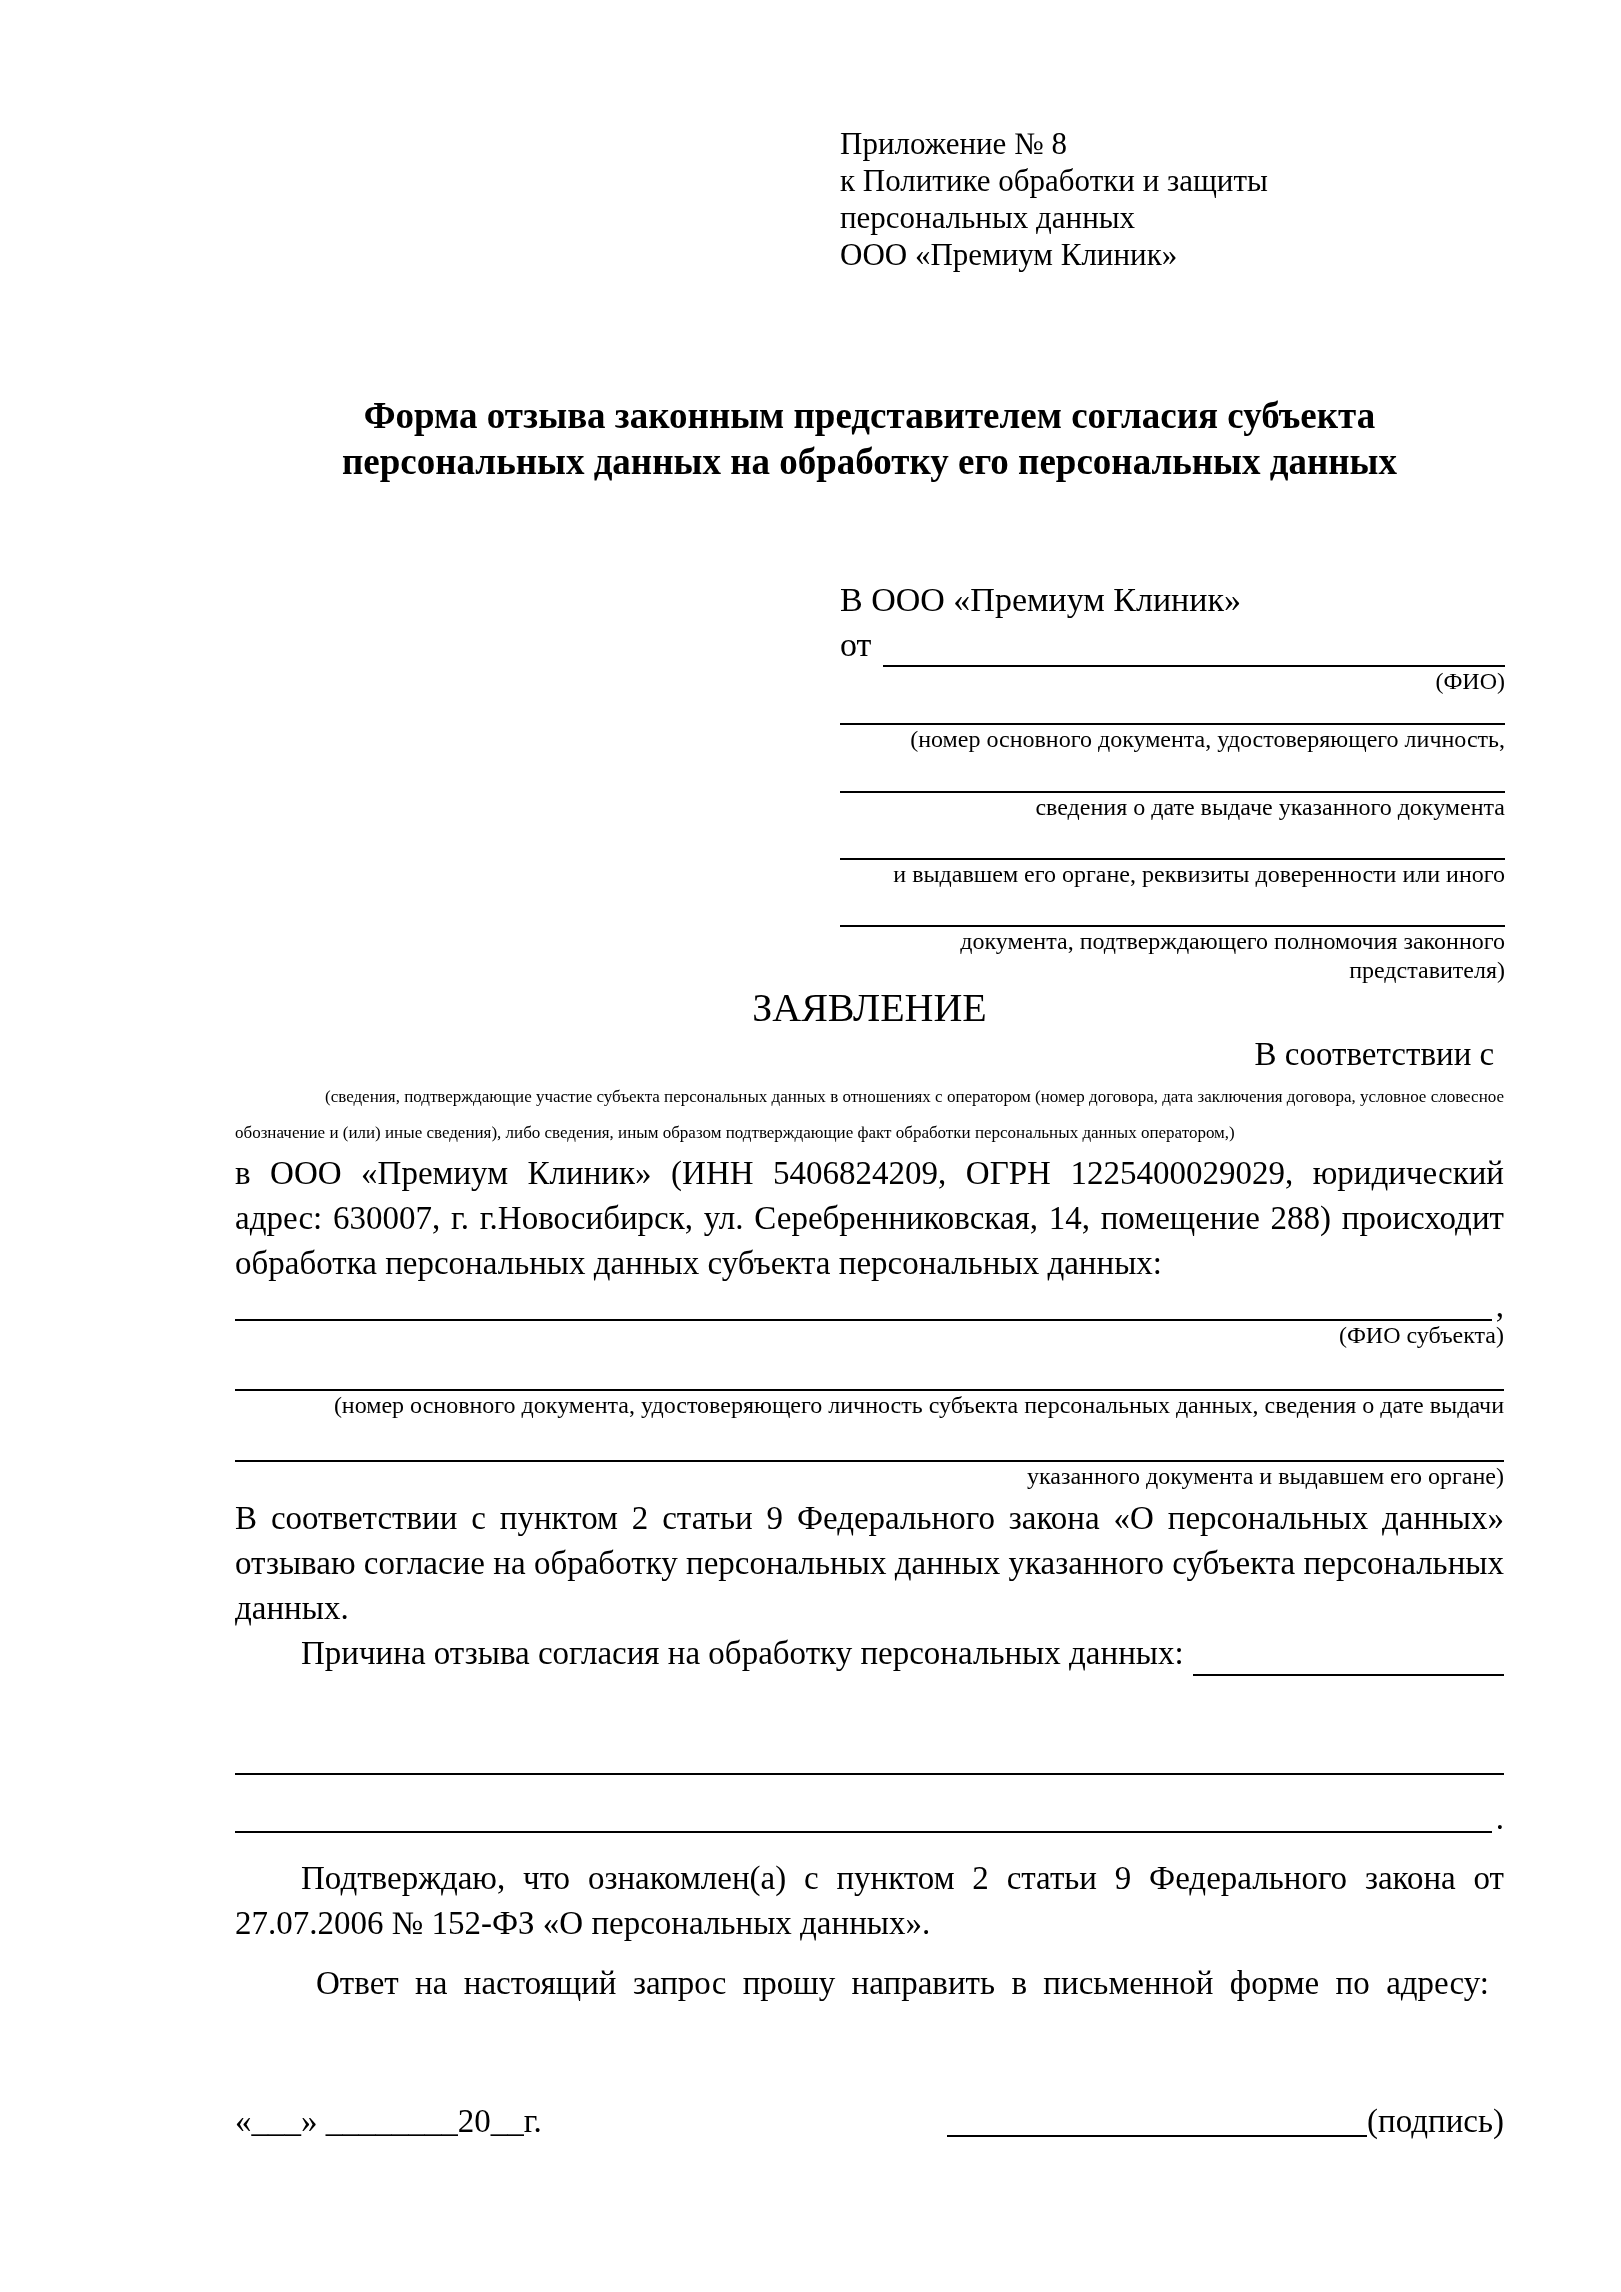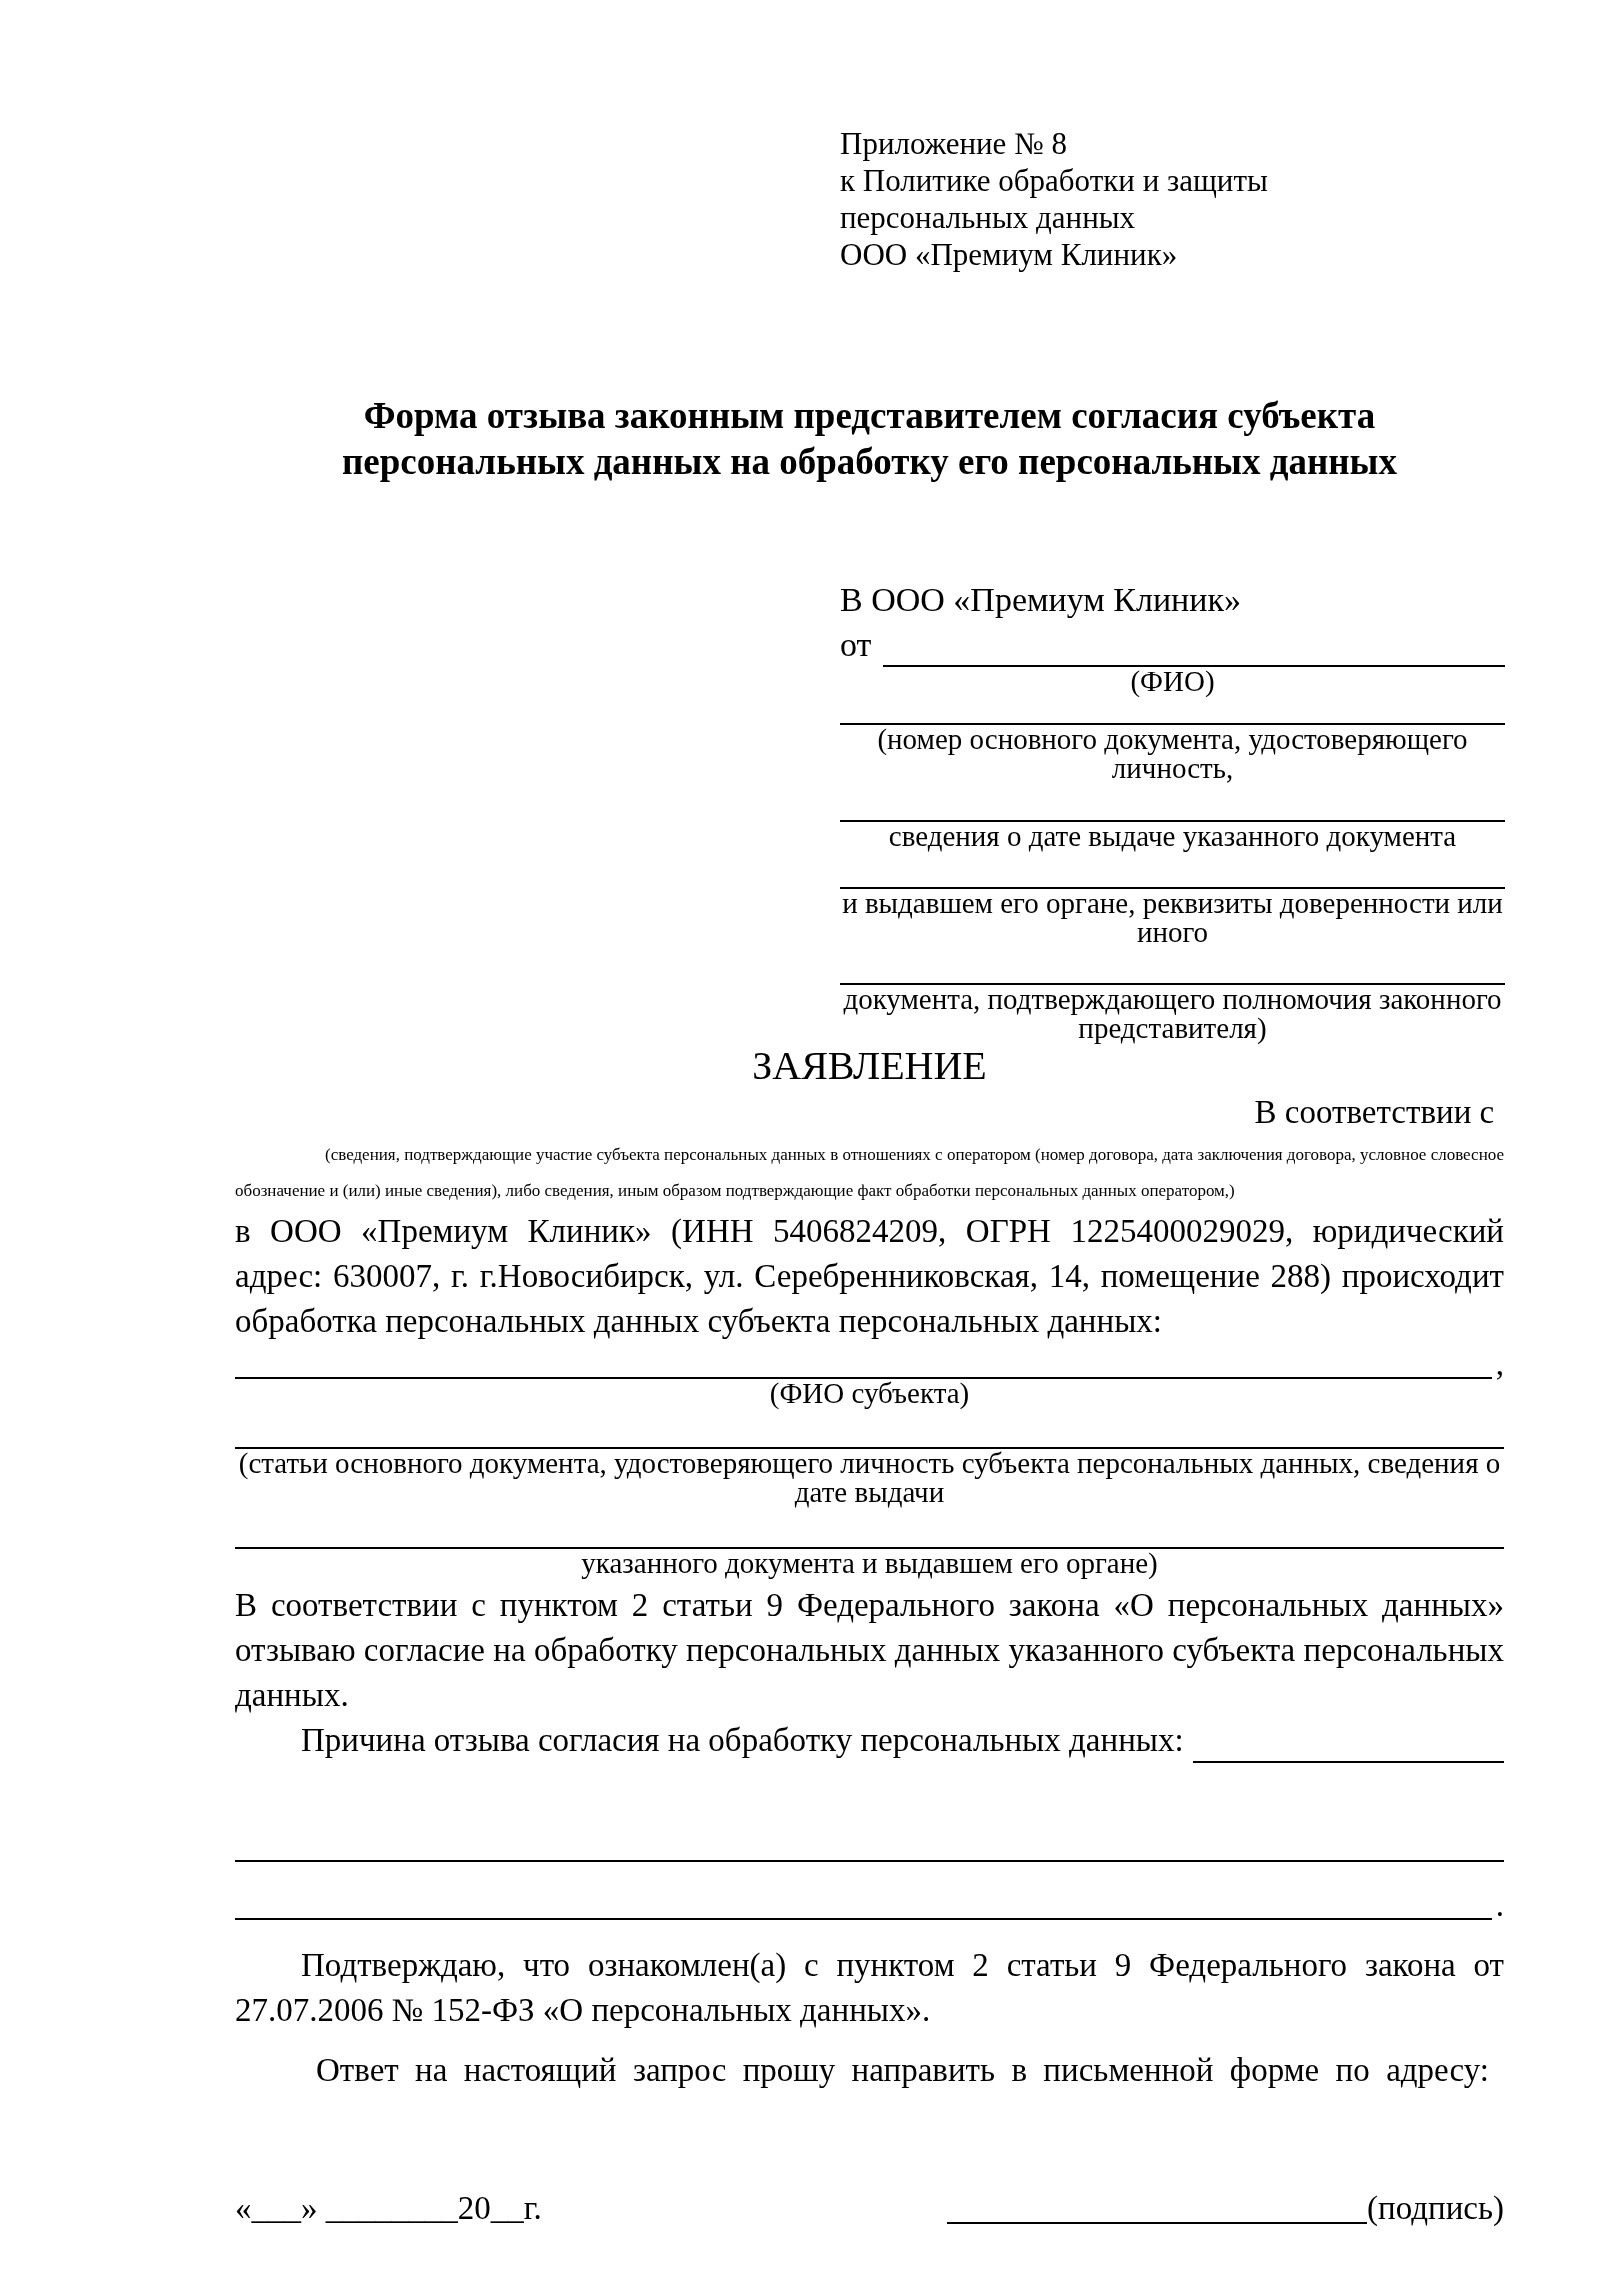--- a/index.html
+++ b/index.html
@@ -16,21 +16,21 @@
   }
   
   .appendix { margin-left: 605px; font-size: 31px; line-height: 37px; }
   
   .title { margin-top: 120px; text-align: center; font-weight: bold; font-size: 37px; line-height: 46px; }
   
   .addressee { margin-top: 92px; margin-left: 605px; width: 665px; font-size: 34px; line-height: 45px; }
   .row { display: flex; align-items: flex-end; }
   .fill { flex: 1 1 auto; border-bottom: 2.9px solid #000; }
   .addr-from .fill { margin-left: 11.8px; }
-  .caption { font-size: 29px; line-height: 29px; text-align: center; }
+  .caption { font-size: 24px; line-height: 29px; text-align: right; }
   .addr-blank { height: 21.6px; border-bottom: 2.9px solid #000; margin-top: 14.7px; }
   .addr-blank.first { margin-top: 5.9px; }
   
   .heading { text-align: center; font-size: 40px; line-height: 45px; }
   .body-size { font-size: 33px; line-height: 45px; }
   .p1 { margin-top: 2px; flex-direction: column; }
   .p1 .prefix { padding-left: 66px; white-space: nowrap; padding-right: 9.8px; }
   .caption-block { font-size: 17px; line-height: 36px; text-align: justify; text-indent: 90px; }
   .para { text-align: justify; margin: 0; }
   .comma-row { margin-top: 5.9px; height: 29px; align-items: flex-end; }
@@ -102,21 +102,21 @@
 
   <p class="para body-size">в ООО «Премиум Клиник» (ИНН 5406824209, ОГРН 1225400029029, юридический адрес: 630007, г. г.Новосибирск, ул. Серебренниковская, 14, помещение 288) происходит обработка персональных данных субъекта персональных данных:</p>
 
   <div class="row body-size comma-row">
     <span class="fill"></span>
     <span class="comma">,</span>
   </div>
   <div class="caption">(ФИО субъекта)</div>
 
   <div class="wide-blank mt14"></div>
-  <div class="caption">(статьи основного документа, удостоверяющего личность субъекта персональных данных, сведения о дате выдачи</div>
+  <div class="caption">(номер основного документа, удостоверяющего личность субъекта персональных данных, сведения о дате выдачи</div>
 
   <div class="wide-blank mt14"></div>
   <div class="caption">указанного документа и выдавшем его органе)</div>
 
   <p class="para body-size mt6">В соответствии с пунктом 2 статьи 9 Федерального закона «О персональных данных» отзываю согласие на обработку персональных данных указанного субъекта персональных данных.</p>
 
   <div class="row body-size reason-row">
     <span class="prefix">Причина отзыва согласия на обработку персональных данных:</span>
     <span class="fill"></span>
   </div>

